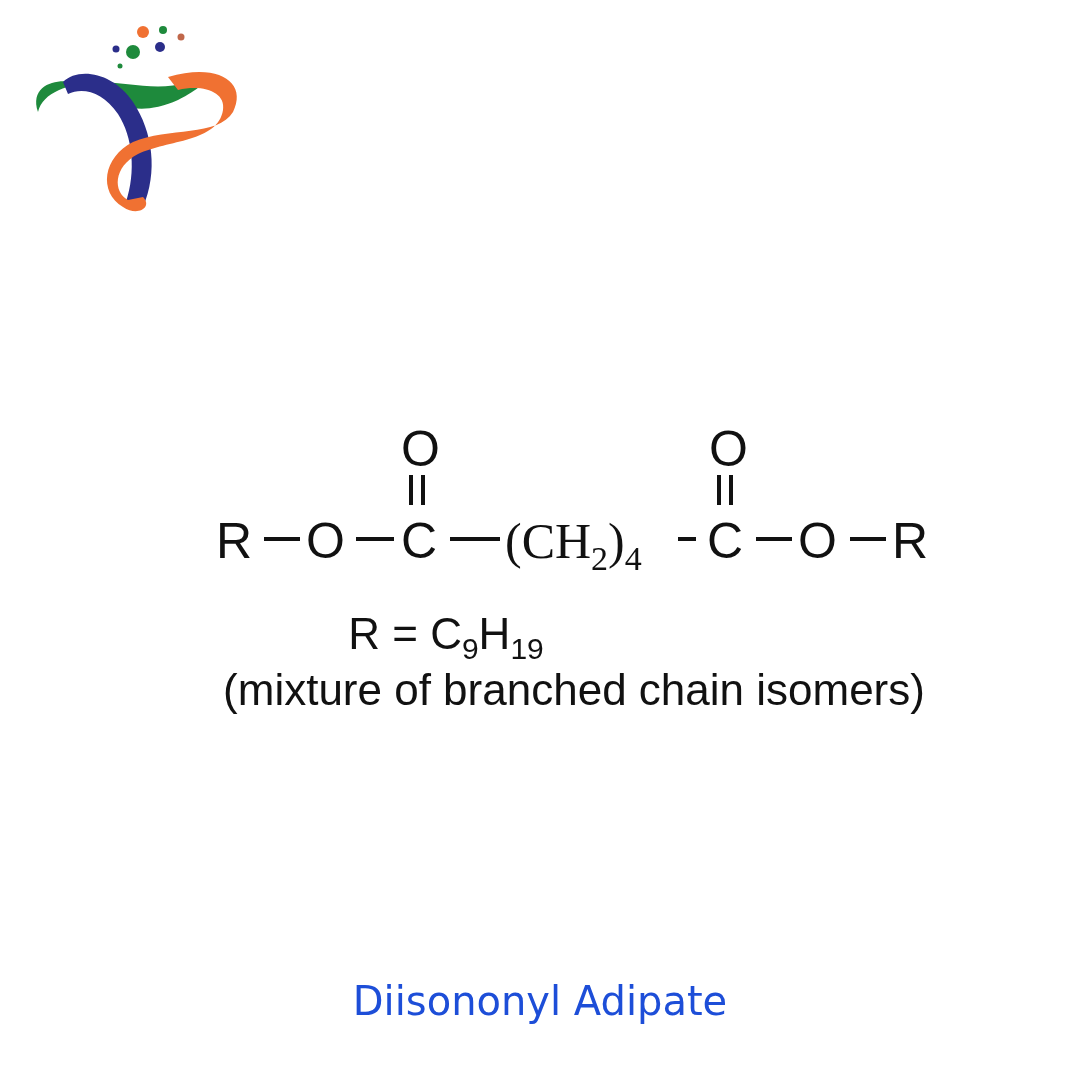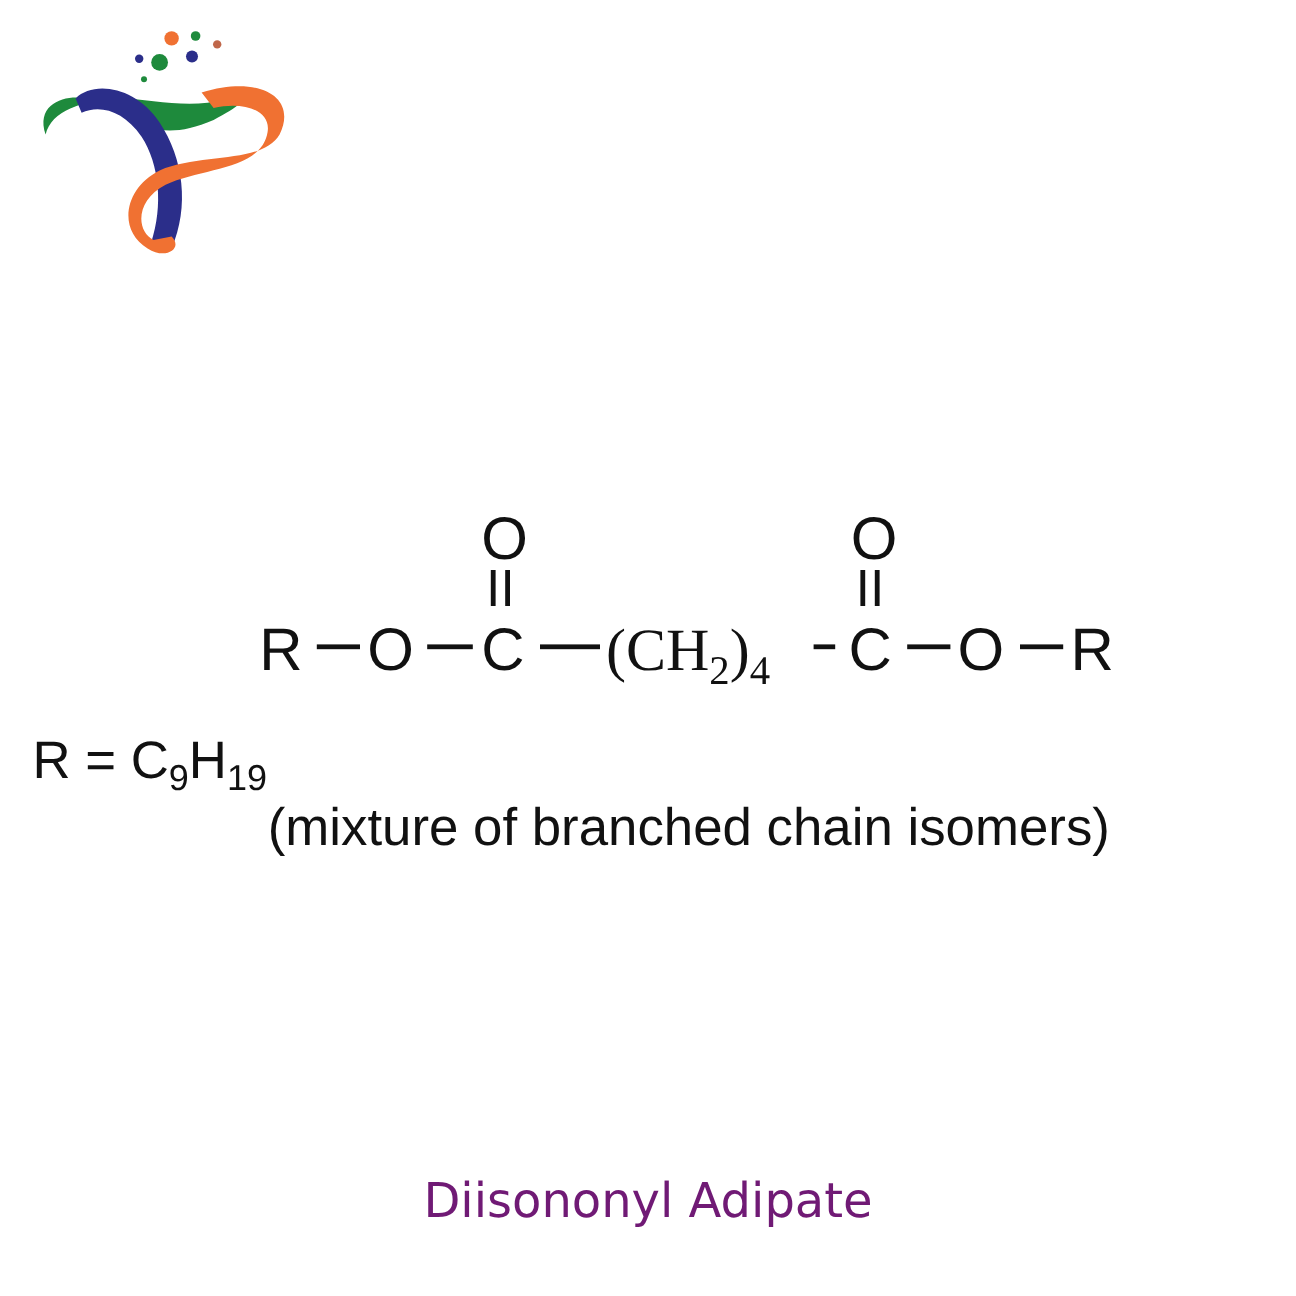--- a/index.html
+++ b/index.html
@@ -5,24 +5,24 @@
     html, body { margin: 0; padding: 0; background: #ffffff; }
     body { width: 1080px; height: 1080px; position: relative; overflow: hidden;
            font-family: "Liberation Sans", sans-serif; color: #111; }
     .logo { position: absolute; left: 18px; top: 22px; width: 230px; height: 200px; }
     .struct { position: absolute; left: 0; top: 0; width: 1080px; height: 1080px; }
     .atom { position: absolute; font-family: "Liberation Sans", sans-serif; font-size: 50px; line-height: 1; color: #111; }
     .bond { position: absolute; height: 4px; background: #111; }
     .dbl { position: absolute; width: 4px; height: 30px; background: #111; }
     .chain { position: absolute; font-size: 50px; line-height: 1; white-space: nowrap; font-family: Liberation Serif, serif; }
     .chain sub { font-size: 34px; vertical-align: -12px; line-height: 0; }
-    .rdef { position: absolute; left: 0; width: 892px; text-align: left; top: 612px; font-size: 44px; line-height: 1; padding-left: 27px; }
+    .rdef { position: absolute; left: 0; width: 892px; text-align: center; top: 612px; font-size: 44px; line-height: 1; }
     .rdef sub { font-size: 30px; vertical-align: -10px; line-height: 0; }
     .note { position: absolute; left: 0; width: 1148px; text-align: center; top: 668px; font-size: 44px; line-height: 1; }
-    .name { position: absolute; left: 0; width: 1080px; text-align: center; top: 978px; font-family: "DejaVu Sans", sans-serif; font-size: 40px; color: #701a75; }
+    .name { position: absolute; left: 0; width: 1080px; text-align: center; top: 978px; font-family: "DejaVu Sans", sans-serif; font-size: 40px; color: #1d4ed8; }
   </style>
 </head>
 <body>
 
 <svg class="logo" viewBox="0 0 230 200">
 
   <circle cx="125" cy="10" r="6" fill="#f07132"></circle>
   <circle cx="145" cy="8" r="4" fill="#1e8a3c"></circle>
   <circle cx="163" cy="15" r="3.5" fill="#c0674a"></circle>
   <circle cx="142" cy="25" r="5" fill="#2b2e8a"></circle>

